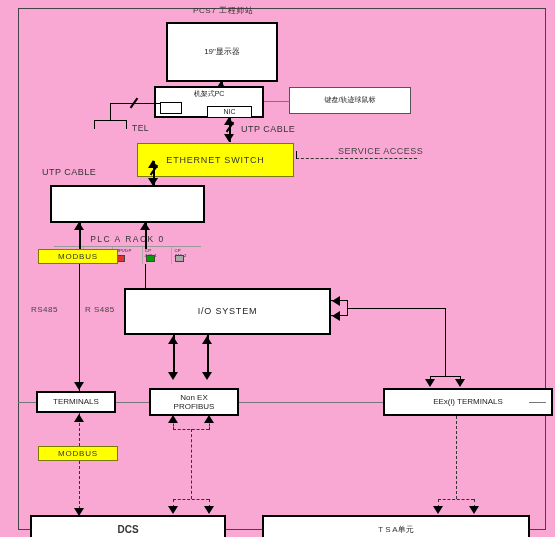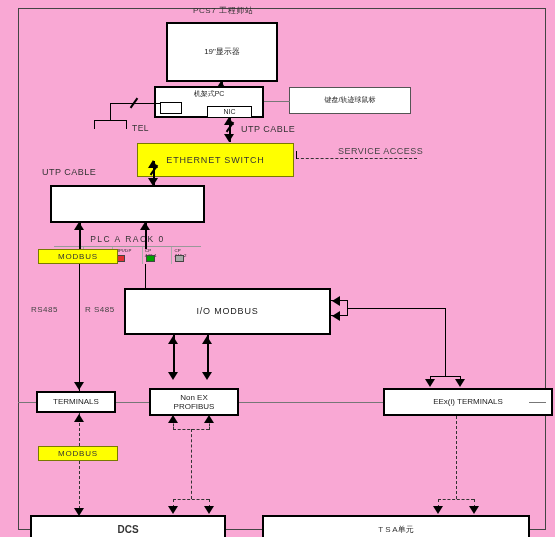--- a/index.html
+++ b/index.html
@@ -226,21 +226,21 @@
   </div>
 
 
   <div class="vline" style="left:79px; top:264px; height:130px;"></div>
   <div class="vline" style="left:145px; top:264px; height:24px;"></div>
 
   <div class="lbl" style="left:31px; top:305px; font-size:8px; color:#444;">RS485</div>
   <div class="lbl" style="left:85px; top:305px; font-size:8px; color:#444;">R S485</div>
 
   <div class="box heavy" style="left:124px; top:288px; width:207px; height:47px;">
-    <span style="font-size:9px; letter-spacing:0.8px;">I/O MODBUS</span>
+    <span style="font-size:9px; letter-spacing:0.8px;">I/O SYSTEM</span>
   </div>
 
   <div class="hline" style="left:331px; top:300px; width:16px;"></div>
   <div class="hline" style="left:331px; top:315px; width:16px;"></div>
   <div class="vline" style="left:347px; top:300px; height:16px;"></div>
   <div class="arr arr-left" style="left:332px; top:296px;"></div>
   <div class="arr arr-left" style="left:332px; top:311px;"></div>
   <div class="hline" style="left:347px; top:308px; width:98px;"></div>
   <div class="vline" style="left:445px; top:308px; height:68px;"></div>
   <div class="hline" style="left:430px; top:376px; width:30px;"></div>

